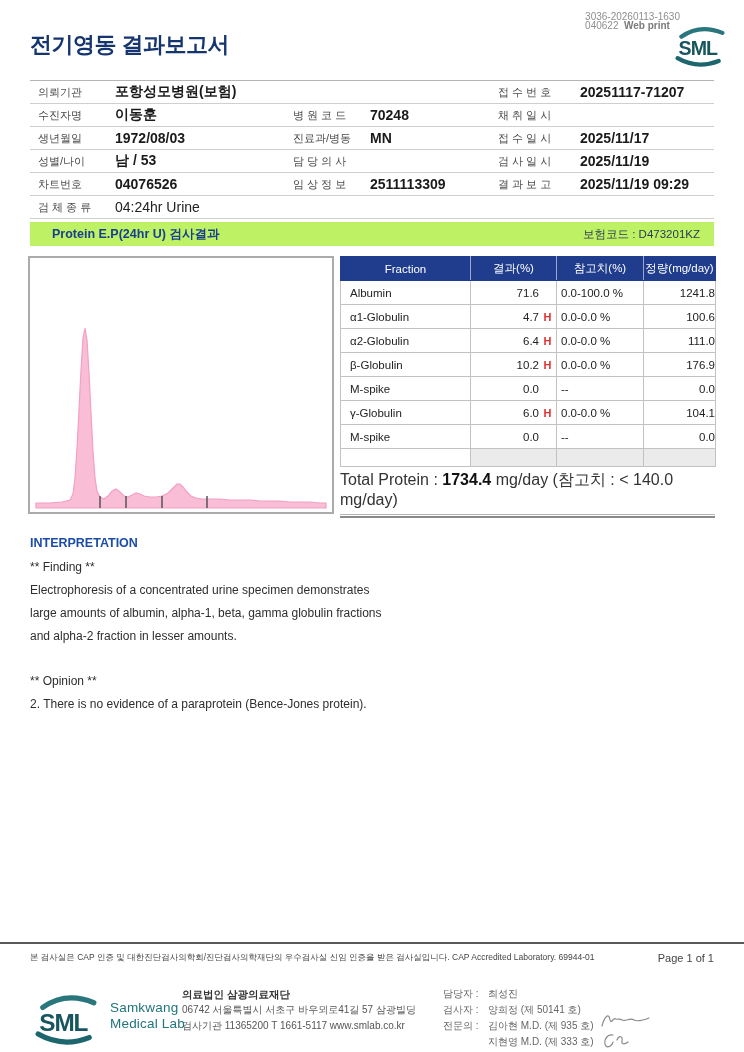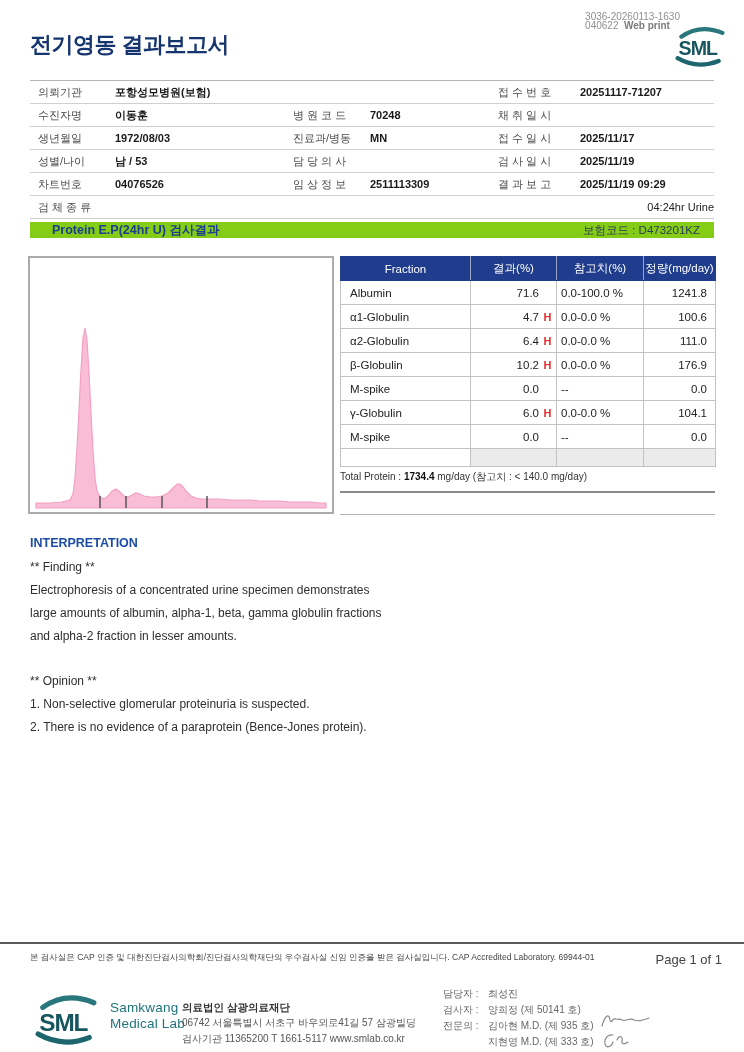--- a/index.html
+++ b/index.html
@@ -8,70 +8,70 @@
   .page { position:relative; width:744px; height:1052px; background:#fff; overflow:hidden; }
 
   
   .title { position:absolute; left:30px; top:30px; font-size:22px; font-weight:800; color:#15356e; letter-spacing:-0.5px; }
   .doc-meta { position:absolute; right:64px; top:12px; font-size:10px; color:#8f8f8f; line-height:9px; text-align:left; }
   .doc-meta .bold { font-weight:700; color:#7a7a7a; }
   .logo-top { position:absolute; right:16px; top:22px; width:56px; height:48px; }
 
   
   .info-table { position:absolute; left:30px; top:80px; width:684px; border-collapse:collapse; table-layout:fixed; }
-  .info-table td { height:23px; font-size:11px; border-bottom:1px solid #cfcfcf; vertical-align:middle; white-space:nowrap; overflow:hidden; }
+  .info-table td { height:23px; font-size:14px; border-bottom:1px solid #cfcfcf; vertical-align:middle; white-space:nowrap; overflow:hidden; }
   .info-table tr:first-child td { border-top:1px solid #b5b5b5; }
   .info-table td.lbl { color:#4a4a4a; padding-left:8px; font-size:11px; }
   .info-table td.val { color:#1a1a1a; font-weight:700; padding-left:10px; }
-  .info-table td.val.reg { font-weight:400; color:#222;text-align:right; }
-
-  
-  .section-bar { position:absolute; left:30px; top:222px; width:684px; height:16px; background:#84cc16;
+  .info-table td.val.reg { font-weight:400; color:#222; }
+
+  
+  .section-bar { position:absolute; left:30px; top:222px; width:684px; height:24px; background:#bef264;
     display:flex; align-items:center; justify-content:space-between; padding:0 14px 0 22px; }
   .section-title { font-size:12.5px; font-weight:700; color:#1a3e8f; }
   .insurance-code { font-size:11.5px; color:#2a3a55; }
 
   
   .chart-box { position:absolute; left:28px; top:256px; width:306px; height:258px; border:2px solid #ababab; background:#fff; }
   .chart-box svg { display:block; width:302px; height:254px; }
 
   
   .results { position:absolute; left:340px; top:256px; width:375px; }
   .res-table { width:375px; border-collapse:collapse; table-layout:fixed; }
   .res-table th { background:#1f3d8c; color:#fff; font-size:11.5px; font-weight:500; height:24px; border:1px solid #1f3d8c; border-right:1px solid rgba(255,255,255,0.55); }
   .res-table th:last-child { border-right:1px solid #1f3d8c; }
   .res-table td { height:24px; font-size:11.5px; color:#222; border:1px solid #c2c2c2; vertical-align:middle; }
   .res-table td.name { padding-left:9px; }
   .res-table td.resv { padding:0; }
   .res-table td.resv .wrap { display:flex; align-items:center; height:100%; }
   .res-table td.resv .num { flex:1; text-align:right; font-weight:400; }
   .res-table td.resv .flag { width:17px; text-align:center; color:#e03232; font-weight:700; font-size:11px; }
   .res-table td.ref { padding-left:4px; }
-  .res-table td.qty { text-align:right; padding-right:8px; }
+  .res-table td.qty { text-align:right; padding-right:0; }
   .res-table tr.empty td { height:18px; background:#ebebeb; }
   .res-table tr.empty td.name { background:#fff; }
-  .total-line { position:absolute; left:340px; top:470px; width:375px; font-size:10px; color:#333;
+  .total-line { position:absolute; left:340px; top:470px; width:375px; font-size:16px; color:#333;
     padding-bottom:7px; border-bottom:2px solid #8a8a8a; }
   .total-line .tv { font-weight:700; color:#111; }
   .rule-2 { position:absolute; left:340px; top:514px; width:375px; border-top:1px solid #b5b5b5; }
 
   
   .interp { position:absolute; left:30px; top:536px; width:560px; }
   .interp-heading { font-size:12.5px; font-weight:700; color:#1c4da6; margin-bottom:6px; }
   .interp-line { font-size:12px; color:#2e2e2e; line-height:23px; }
   .interp-gap { height:22px; }
 
   
   .footer-rule { position:absolute; left:0; top:942px; width:744px; border-top:2px solid #5a5a5a; }
   .cert-line { position:absolute; left:30px; top:952px; width:600px; font-size:8.5px; color:#444; }
-  .page-num { position:absolute; right:22px; top:952px; font-size:13px; color:#444; }
+  .page-num { position:absolute; right:30px; top:952px; font-size:11px; color:#444; }
   .logo-foot { position:absolute; left:26px; top:990px; width:80px; height:58px; }
   .brand { position:absolute; left:110px; top:1000px; font-size:13.5px; line-height:16px; color:#20747c; font-weight:500; letter-spacing:0.2px; }
   .org { position:absolute; left:182px; top:986px; line-height:16px; }
-  .org-name { font-size:10.5px; font-weight:700; color:#333;margin-top:13px; }
+  .org-name { font-size:10.5px; font-weight:700; color:#333; }
   .org-line { font-size:10px; color:#555; }
   .staff { position:absolute; left:443px; top:986px; line-height:16px; font-size:10px; color:#666; }
   .staff-row { display:flex; }
   .staff-row .sl { width:45px; }
   .staff-row .sv { margin-left:0; }
   .sig1 { position:absolute; left:600px; top:1012px; }
   .sig2 { position:absolute; left:602px; top:1032px; }
 </style>
 </head>
 <body>
@@ -269,21 +269,20 @@
   <div class="rule-2"></div>
 
   <div class="interp">
     <div class="interp-heading">INTERPRETATION</div>
     <div class="interp-line">** Finding **</div>
     <div class="interp-line">Electrophoresis of a concentrated urine specimen demonstrates</div>
     <div class="interp-line">large amounts of albumin, alpha-1, beta, gamma globulin fractions</div>
     <div class="interp-line">and alpha-2 fraction in lesser amounts.</div>
     <div class="interp-gap"></div>
     <div class="interp-line">** Opinion **</div>
-    <div class="interp-line">1. Non-selective glomerular proteinuria is suspected.</div>
     <div class="interp-line">2. There is no evidence of a paraprotein (Bence-Jones protein).</div>
   </div>
 
   <div class="footer-rule"></div>
   <div class="cert-line">본 검사실은 CAP 인증 및 대한진단검사의학회/진단검사의학재단의 우수검사실 신임 인증을 받은 검사실입니다.  CAP Accredited Laboratory. 69944-01</div>
   <div class="page-num">Page 1 of 1</div>
 
   <svg class="logo-foot" viewBox="0 0 60 50">
     <path d="M10,15 Q30,1 54,11" fill="none" stroke="#2a767d" stroke-width="4.5" stroke-linecap="round"></path>
     <path d="M6,38 Q27,50 50,41" fill="none" stroke="#1d666d" stroke-width="4.5" stroke-linecap="round"></path>

